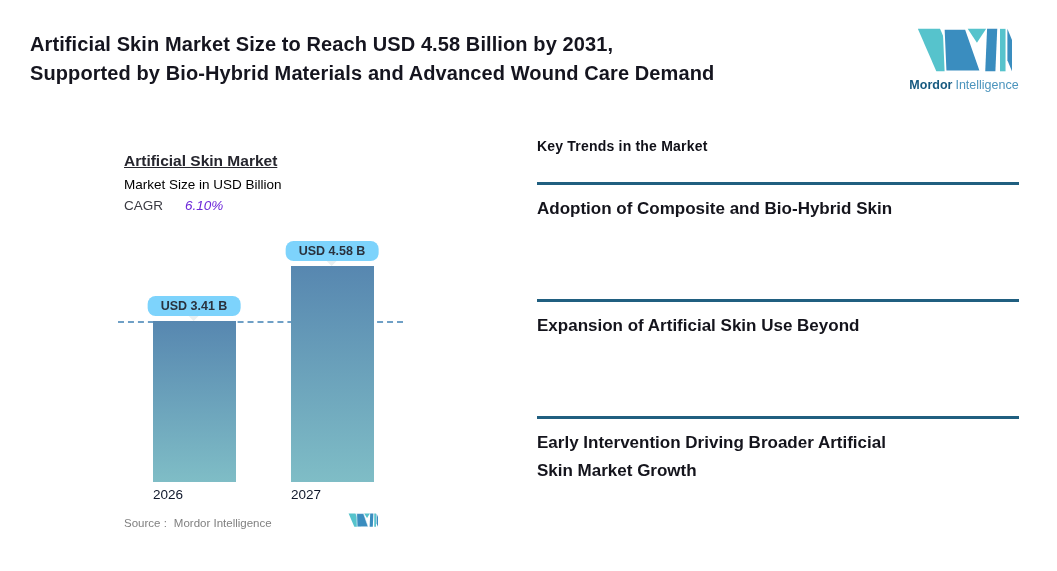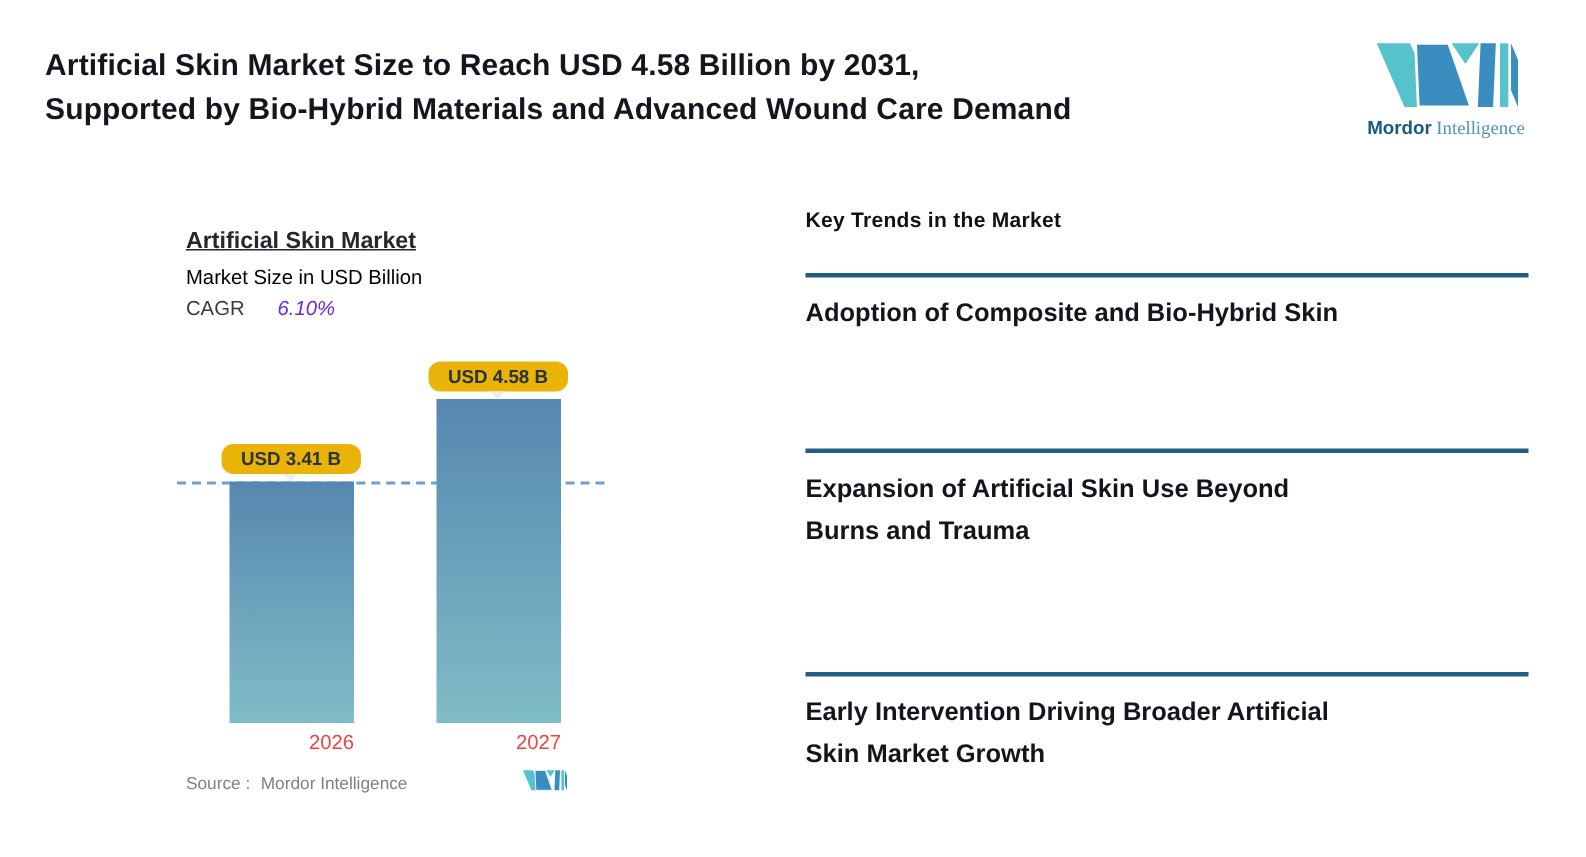--- a/index.html
+++ b/index.html
@@ -17,21 +17,21 @@
     position:absolute; left:30px; top:30px;
     font-size:20px; font-weight:700; line-height:29px;
     color:#15151f; letter-spacing:.1px;
   }
   .brand {
     position:absolute; left:906px; top:28px; width:116px;
     display:flex; flex-direction:column; align-items:center;
   }
   .brand-text { margin-top:4px; font-size:12.5px; white-space:nowrap; }
   .brand-text .b { font-weight:700; color:#175a80; }
-  .brand-text .l { font-weight:400; color:#4b94bd; margin-left:3px;font-family:Liberation Serif, serif; }
+  .brand-text .l { font-weight:400; color:#4b94bd; margin-left:3px; }
 
   
   .chart-head { position:absolute; left:124px; top:152px; }
   .chart-title { font-size:15.5px; font-weight:700; color:#26262e;text-decoration:underline; }
   .chart-subtitle { font-size:13.5px; color:#000000; margin-top:7px; }
   .chart-cagr { font-size:13.5px; color:#3a3a42; margin-top:6px; }
   .chart-cagr .cagr-val { color:#6d28d9; margin-left:22px;font-style:italic; }
 
   .plot { position:absolute; left:118px; top:240px; width:290px; height:262px; }
 
@@ -41,56 +41,56 @@
   }
   .bar {
     position:absolute; bottom:20px; width:83px;
     background:linear-gradient(180deg,#5787b0 0%,#7fbdc6 100%);
   }
   .bar.b1 { left:35px; }
   .bar.b2 { left:173px; }
 
   .tooltip {
     position:absolute; transform:translateX(-50%);
-    background:#eab308; border-radius:8px;
+    background:#7dd3fc; border-radius:8px;
     padding:3px 13px; font-size:12.5px; font-weight:700; color:#2a323e;
     white-space:nowrap;
   }
   .tooltip::after {
     content:""; position:absolute; top:100%; left:50%;
     transform:translateX(-50%);
     border:5px solid transparent; border-top-color:#e9eff1;
   }
   .tooltip.t1 { left:76px; }
   .tooltip.t2 { left:214px; }
 
   .year {
-    position:absolute; bottom:0; width:83px; text-align:right;
-    font-size:13.5px; color:#ef4444;
+    position:absolute; bottom:0; width:83px; text-align:left;
+    font-size:13.5px; color:#0f172a;
   }
   .year.y1 { left:35px; }
   .year.y2 { left:173px; }
 
   .source-row {
     position:absolute; left:124px; top:517px;
     font-size:11.5px; color:#808080;
   }
   .source-row .sv { margin-left:7px; }
   .mini-logo { position:absolute; left:348px; top:513px; }
 
   
   .trends { position:absolute; left:537px; top:138px; width:482px; }
   .trends-heading { font-size:14px; font-weight:700; color:#101018; letter-spacing:.2px; }
   .trend {
     position:absolute; left:0; width:482px;
     border-top:3px solid #205f80; padding-top:10px;
   }
   .trend.t-0 { top:44px; }
   .trend.t-1 { top:161px; }
-  .trend.t-2 { top:278px;margin-top:32px; }
+  .trend.t-2 { top:278px; }
   .trend-text { font-size:17px; font-weight:700; line-height:28px; color:#14141c; }
 </style>
 </head>
 <body>
 
 <div class="main-title">
   <div>Artificial Skin Market Size to Reach USD 4.58 Billion by 2031,</div>
   <div>Supported by Bio-Hybrid Materials and Advanced Wound Care Demand</div>
 </div>
 
@@ -149,21 +149,20 @@
 
   <div class="trend t-0" style="border-top-color: rgb(32, 95, 128);">
     <div class="trend-text">
       <div>Adoption of Composite and Bio-Hybrid Skin</div>
     </div>
   </div>
 
   <div class="trend t-1" style="border-top-color: rgb(32, 95, 128);">
     <div class="trend-text">
       <div>Expansion of Artificial Skin Use Beyond</div>
-      <div>Burns and Trauma</div>
     </div>
   </div>
 
   <div class="trend t-2" style="border-top-color: rgb(32, 95, 128);">
     <div class="trend-text">
       <div>Early Intervention Driving Broader Artificial</div>
       <div>Skin Market Growth</div>
     </div>
   </div>
 </div>

